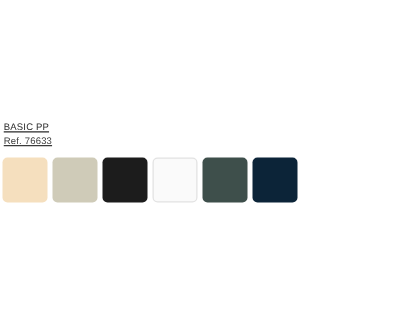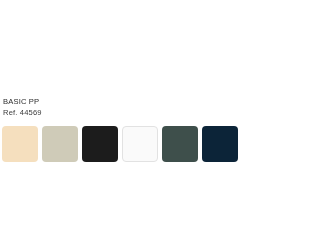--- a/index.html
+++ b/index.html
@@ -32,20 +32,21 @@
     width: 180px;
   }
   .label-line {
     display: block;
     font-family: "Liberation Sans", sans-serif;
     font-size: 7.6px;
     line-height: 10.5px;
     letter-spacing: 0.15px;
     color: #2b2b2b;
     white-space: nowrap;
+    text-decoration: underline;
   }
   .label-line.secondary {
     color: #3a3a3a;
   }
 
   
   #swatch-strip {
     position: absolute;
     left: 2px;
     top: 126px;
@@ -68,21 +69,21 @@
     border: 1px solid #e2e2e2;
   }
 </style>
 </head>
 <body style="background: rgb(255, 255, 255);">
 
 <div id="product-card">
 
   <div id="label-block">
     <span class="label-line primary">BASIC PP</span>
-    <span class="label-line secondary">Ref. 44569</span>
+    <span class="label-line secondary">Ref. 76633</span>
   </div>
 
   <div id="swatch-strip">
       <div class="swatch" style="background: rgb(245, 223, 190);"></div>
       <div class="swatch" style="background: rgb(207, 203, 184);"></div>
       <div class="swatch" style="background: rgb(28, 28, 28);"></div>
       <div class="swatch bordered" style="background: rgb(250, 250, 250);"></div>
       <div class="swatch" style="background: rgb(62, 79, 75);"></div>
       <div class="swatch" style="background: rgb(12, 36, 56);"></div>
     </div>

